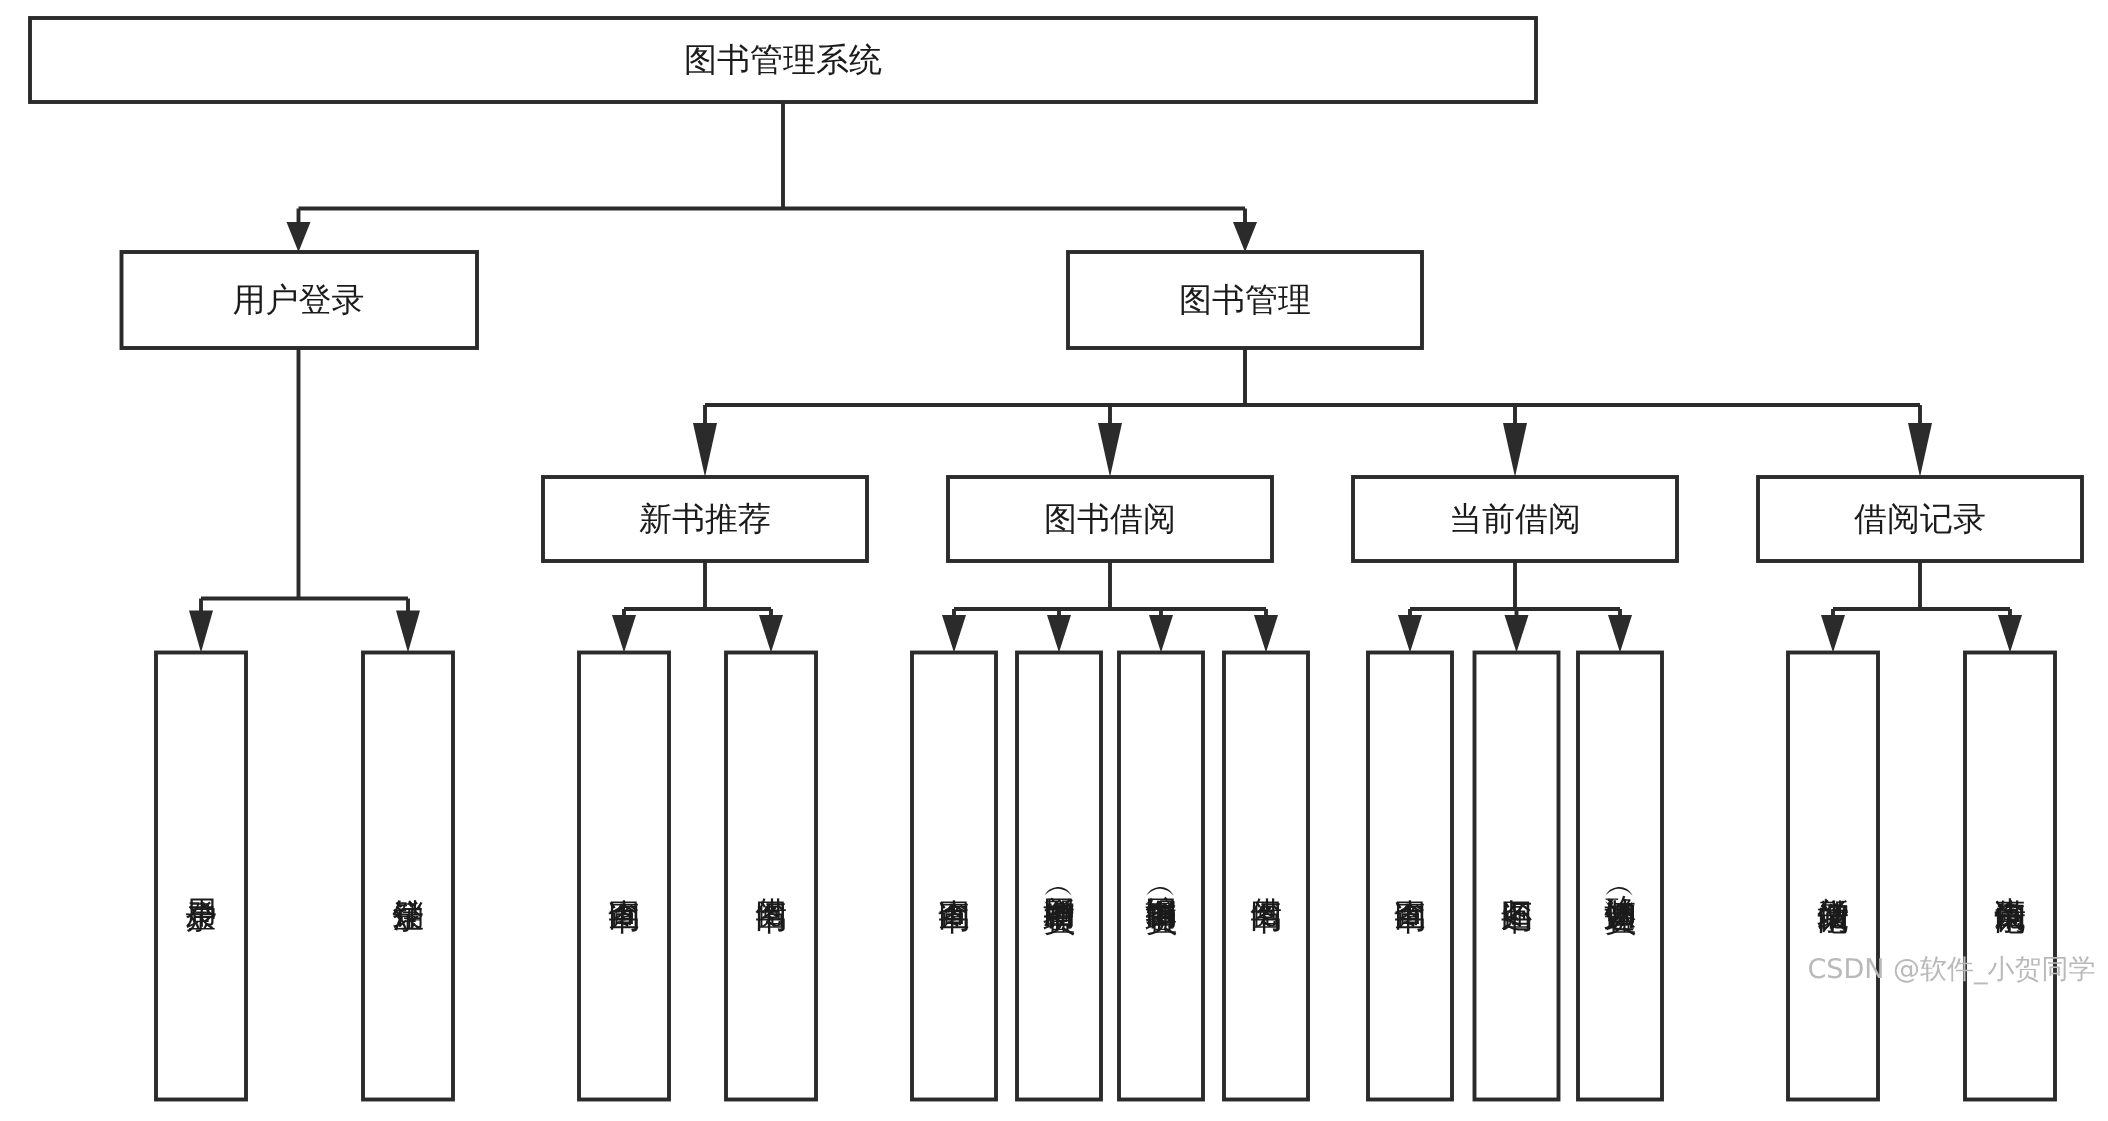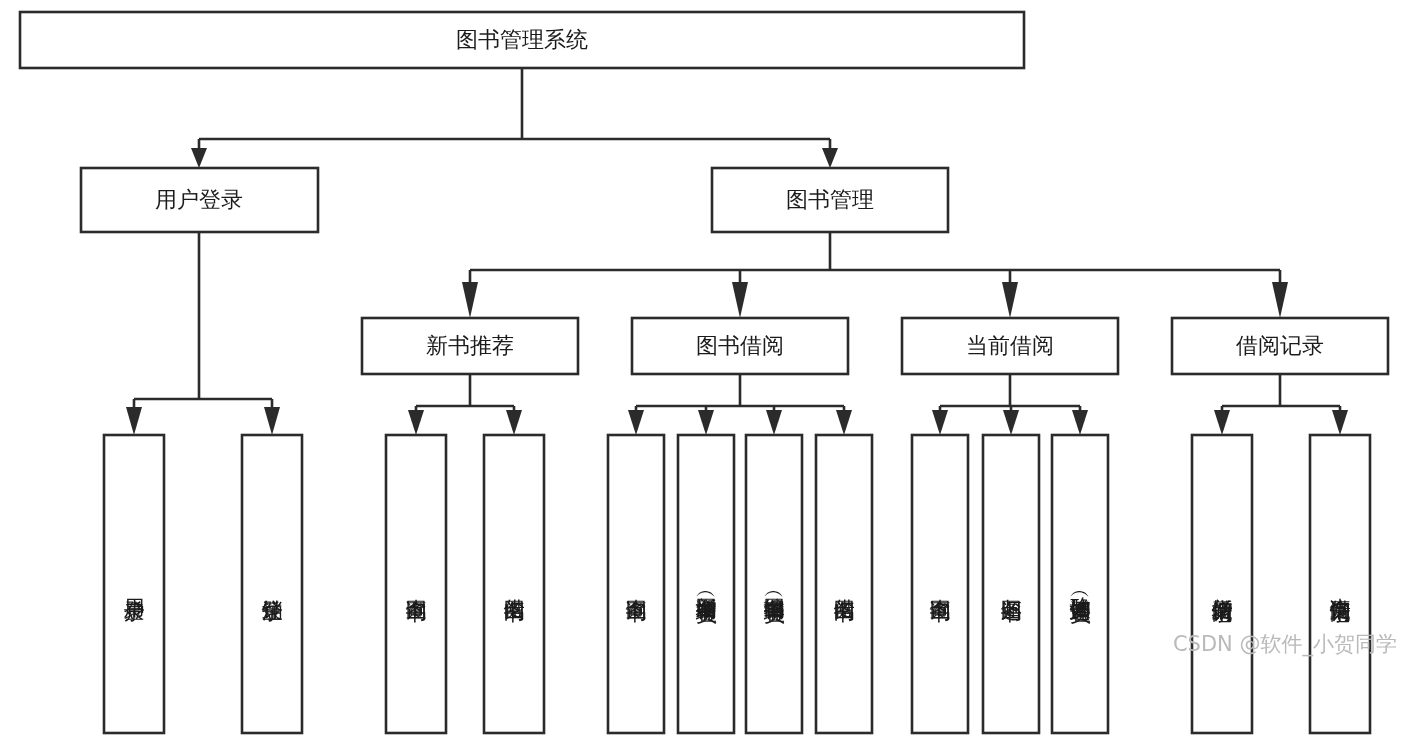--- a/index.html
+++ b/index.html
@@ -62,21 +62,21 @@
     align-items: center;
     justify-content: center;
     letter-spacing: 1px;
     user-select: none;
   }
   .watermark {
     position: absolute;
     right: 8px;
     bottom: 6px;
     font-family: "DejaVu Sans", "Liberation Sans", sans-serif;
-    font-size: 21px;
+    font-size: 18px;
     color: #b9b9b9;
     white-space: nowrap;
     user-select: none;
   }
 </style>
 </head>
 <body>
 
 <div id="diagram-root">
 

